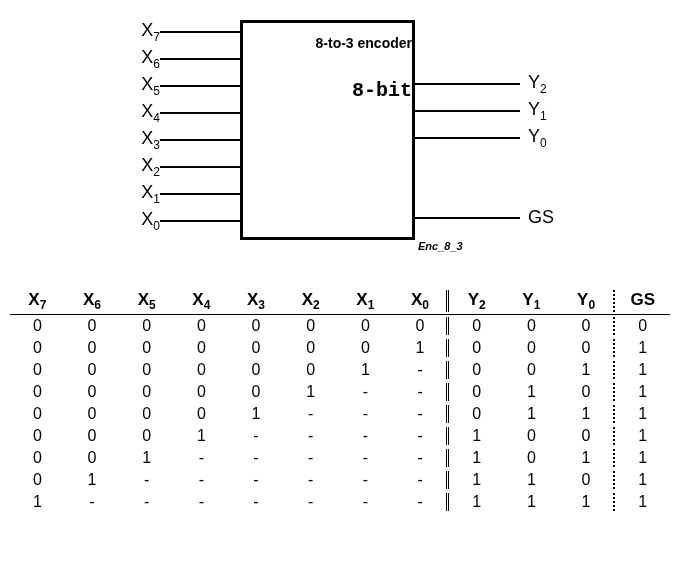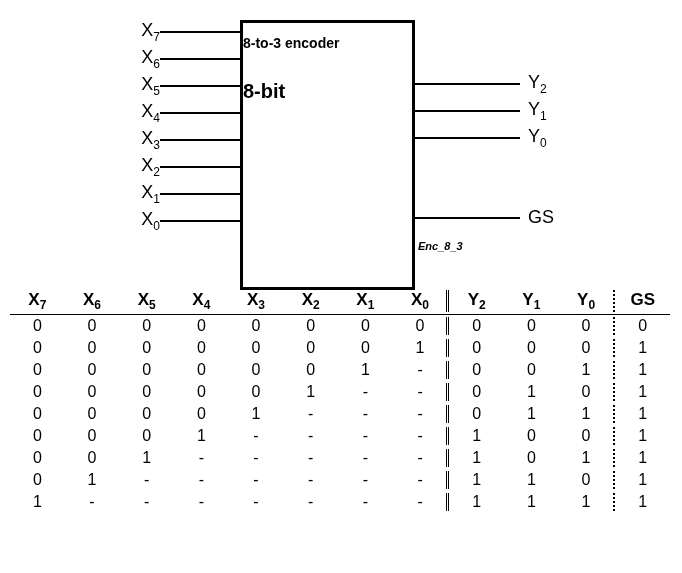--- a/index.html
+++ b/index.html
@@ -14,35 +14,36 @@
       position: relative;
       width: 660px;
       height: 270px;
       margin-bottom: 10px;
     }
     .encoder-box {
       position: absolute;
       left: 230px;
       top: 10px;
       width: 175px;
-      height: 270px;
+      height: 220px;
       border: 3px solid #000;
       background: #fff;
-      text-align: left;
+      text-align: right;
       padding-top: 12px;
     }
     .box-title {
       font-size: 14px;
       font-weight: bold;
       margin-bottom: 28px;
     }
     .box-text {
       font-size: 20px;
       font-weight: bold;
       line-height: 1.2;
+      font-family: Liberation Mono, monospace;
     }
     .box-label {
       position: absolute;
       left: 408px;
       top: 230px;
       font-size: 11px;
       font-style: italic;
       font-weight: bold;
     }
     .input-group {

